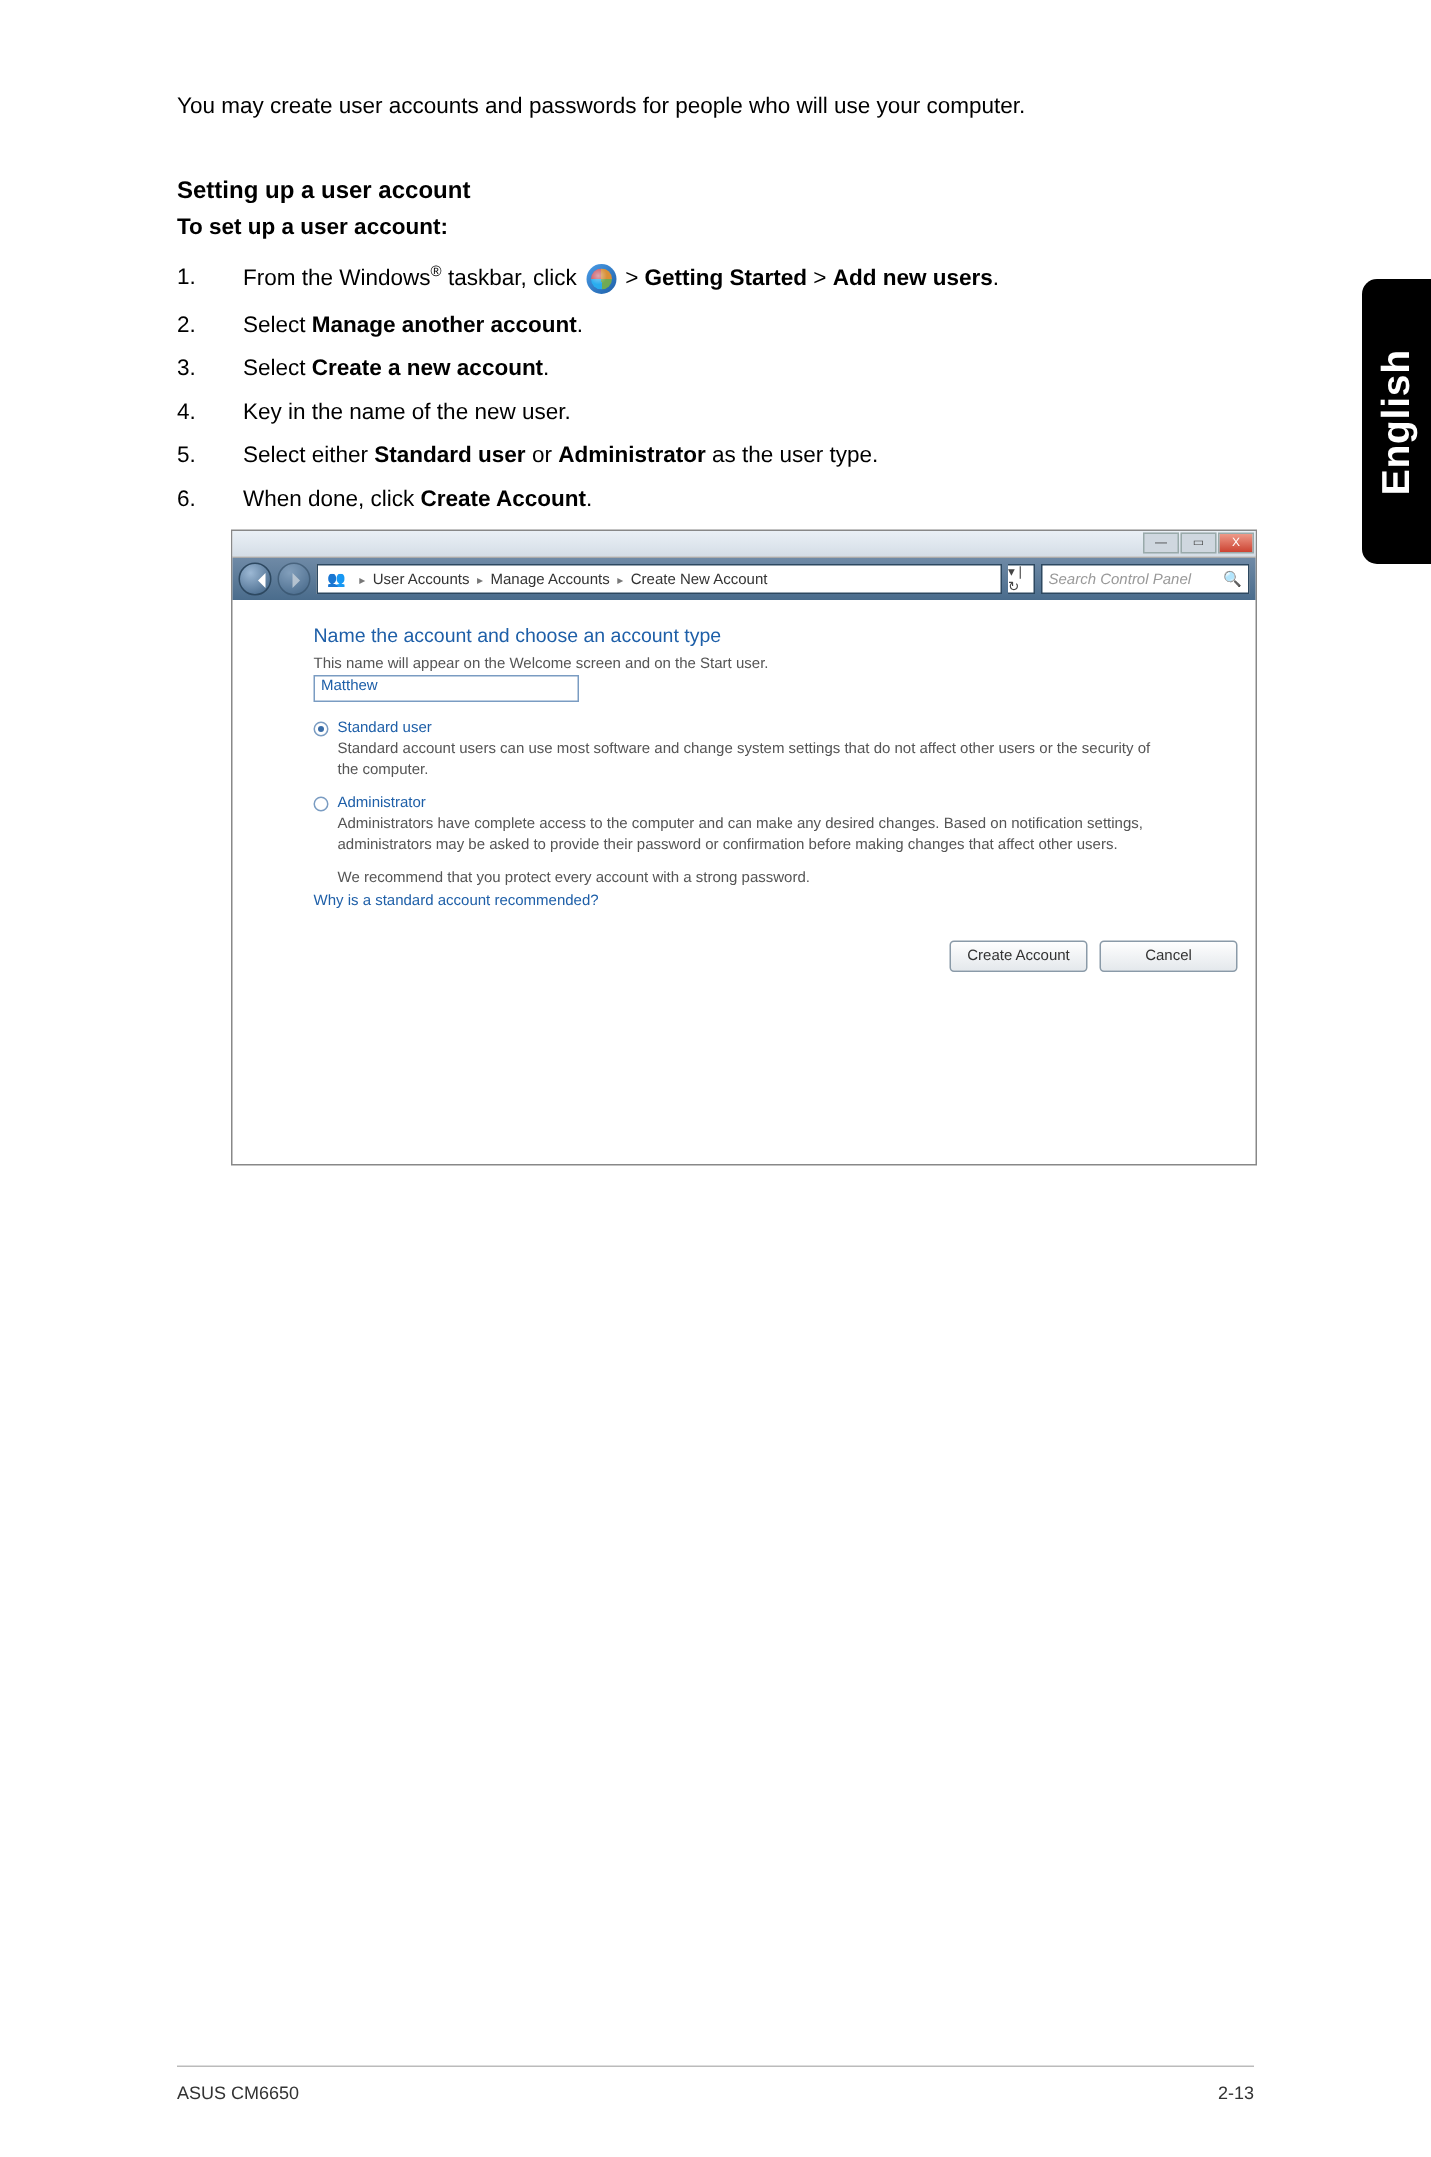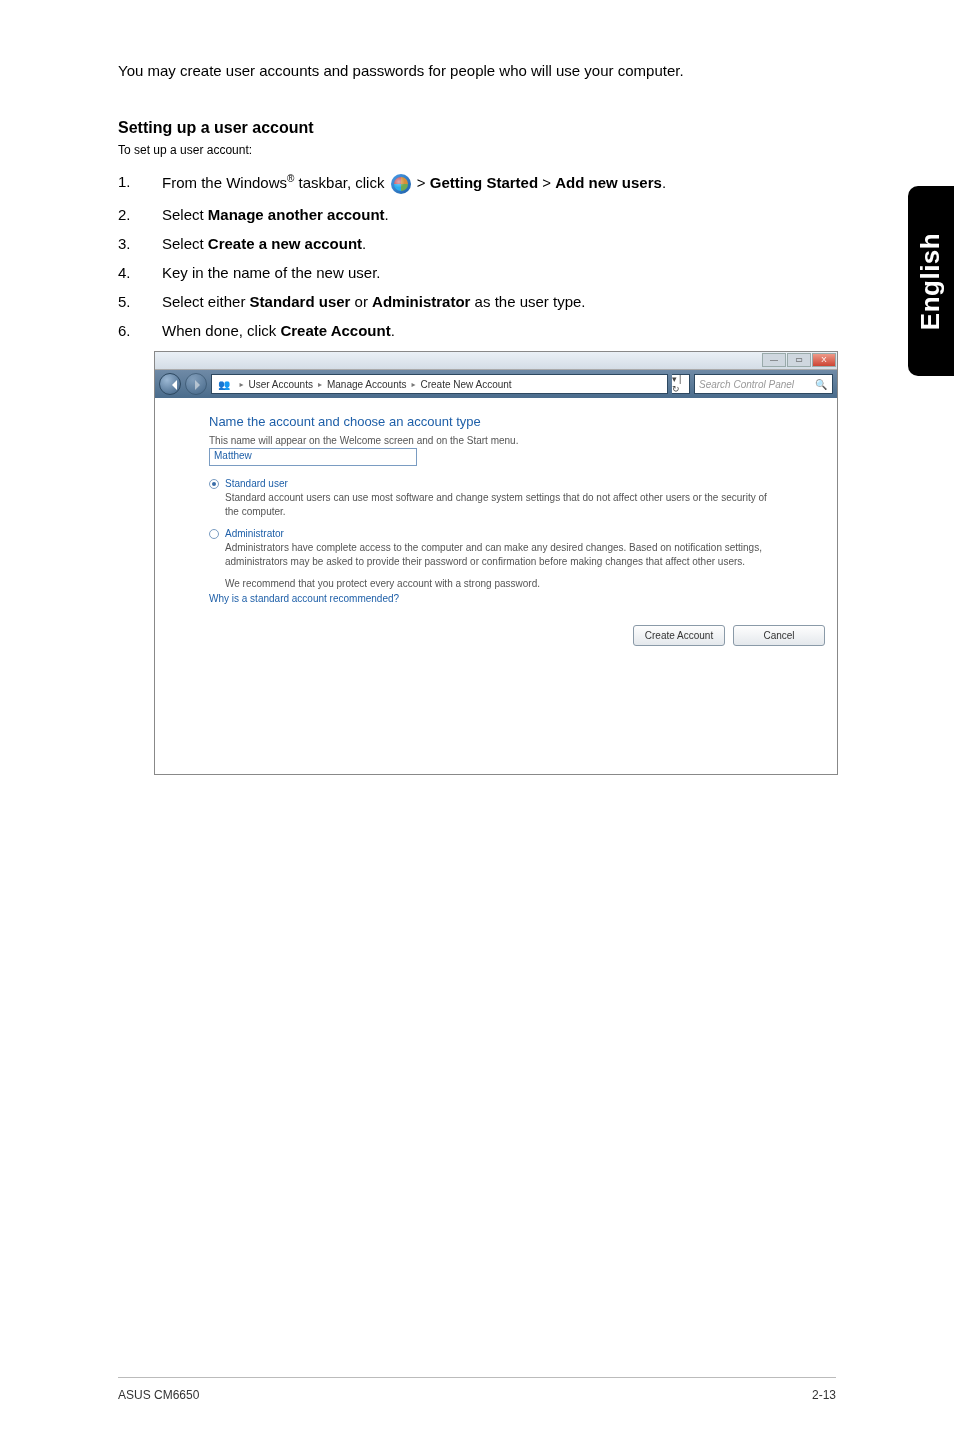--- a/index.html
+++ b/index.html
@@ -8,21 +8,21 @@
       height: 1438px;
       font-family: Arial, Helvetica, sans-serif;
       background: white;
       color: #000;
       position: relative;
     }
     .content { padding: 62px 118px 0 118px; }
     h2 { font-size: 20px; font-weight: bold; margin-bottom: 8px; }
     .intro { font-size: 15px; margin-bottom: 40px; }
     h3 { font-size: 16px; font-weight: bold; margin-bottom: 6px; }
-    .bold-line { font-size: 12px; font-weight: normal; margin-bottom: 16px; }
+    .bold-line { font-size: 15px; font-weight: bold; margin-bottom: 16px; }
     ol { list-style: none; padding-left: 0; }
     ol li { font-size: 15px; margin-bottom: 12px; padding-left: 44px; position: relative; }
     ol li .num { position: absolute; left: 0; }
     .start-icon {
       display: inline-block; width: 20px; height: 20px;
       background: linear-gradient(135deg, #4a9de8, #1e5fa8);
       border-radius: 50%; vertical-align: middle; position: relative;
       margin: 0 2px;
     }
     .start-icon::after {
@@ -45,21 +45,21 @@
     .navbtn::after { content: ""; position: absolute; left: 7px; top: 6px; border: 5px solid transparent; border-right-color: #fff; }
     .navbtn.fwd::after { border-right-color: transparent; border-left-color: #fff; left: 9px; }
     .addrbar { flex: 1; height: 20px; background: #fff; border: 1px solid #2d4860; display: flex; align-items: center; padding: 0 6px; color: #333; font-size: 10px; }
     .addrbar .caret { margin: 0 5px; color: #777; font-size: 8px; }
     .navsep { width: 18px; height: 20px; background: #fff; border: 1px solid #2d4860; border-left: none; display: flex; align-items: center; justify-content: center; color: #444; font-size: 9px; }
     .searchbar { width: 139px; height: 20px; background: #fff; border: 1px solid #2d4860; display: flex; align-items: center; padding: 0 4px; color: #999; font-style: italic; font-size: 10px; }
     .searchbar .mag { margin-left: auto; color: #4a7bb5; font-style: normal; }
     .dlgbody { padding: 16px 54px 10px 54px; }
     .dlgh { color: #1e5fa8; font-size: 13px; margin-bottom: 6px; }
     .dlgtxt { font-size: 10px; color: #555; margin-bottom: 2px; }
-    .namefield { width: 208px; height: 18px; border: 1px solid #7a9cc2; padding: 1px 4px; color: #1e5fa8; font-size: 10px; margin-bottom: 12px; }
+    .namefield { width: 177px; height: 18px; border: 1px solid #7a9cc2; padding: 1px 4px; color: #1e5fa8; font-size: 10px; margin-bottom: 12px; }
     .radio-row { display: flex; align-items: flex-start; gap: 6px; margin-bottom: 2px; }
     .radio { width: 10px; height: 10px; border: 1px solid #7a9cc2; border-radius: 50%; margin-top: 1px; position: relative; flex-shrink: 0; }
     .radio.sel::after { content: ""; position: absolute; inset: 2px; background: #3a6da8; border-radius: 50%; }
     .radio-lbl { color: #1e5fa8; font-size: 10px; }
     .radio-desc { font-size: 10px; color: #555; margin-left: 16px; margin-bottom: 10px; line-height: 1.35; }
     .rec { font-size: 10px; color: #555; margin-left: 16px; margin-bottom: 4px; }
     .link { color: #1e5fa8; font-size: 10px; }
     .btnrow { display: flex; justify-content: flex-end; gap: 8px; padding: 10px 12px 10px 12px; border-top: 1px solid #ffffff00; }
     .dlgbtn { min-width: 92px; height: 21px; background: linear-gradient(#fefefe,#e4e8ec); border: 1px solid #8a9aa8; border-radius: 3px; font-size: 10px; color: #333; text-align: center; line-height: 19px; }
     .dlg-spacer { height: 118px; }
@@ -127,21 +127,21 @@
           <span>Create New Account</span>
         </div>
         <div class="navsep">▾ | ↻</div>
         <div class="searchbar">
           <span>Search Control Panel</span>
           <span class="mag">🔍</span>
         </div>
       </div>
       <div class="dlgbody">
         <div class="dlgh">Name the account and choose an account type</div>
-        <div class="dlgtxt">This name will appear on the Welcome screen and on the Start menu.</div>
+        <div class="dlgtxt">This name will appear on the Welcome screen and on the Start user.</div>
         <div class="namefield">Matthew</div>
 
         <div class="radio-row">
           <div class="radio sel"></div>
           <div class="radio-lbl">Standard user</div>
         </div>
         <div class="radio-desc">Standard account users can use most software and change system settings that do not affect other users or the security of the computer.</div>
 
         <div class="radio-row">
           <div class="radio"></div>

